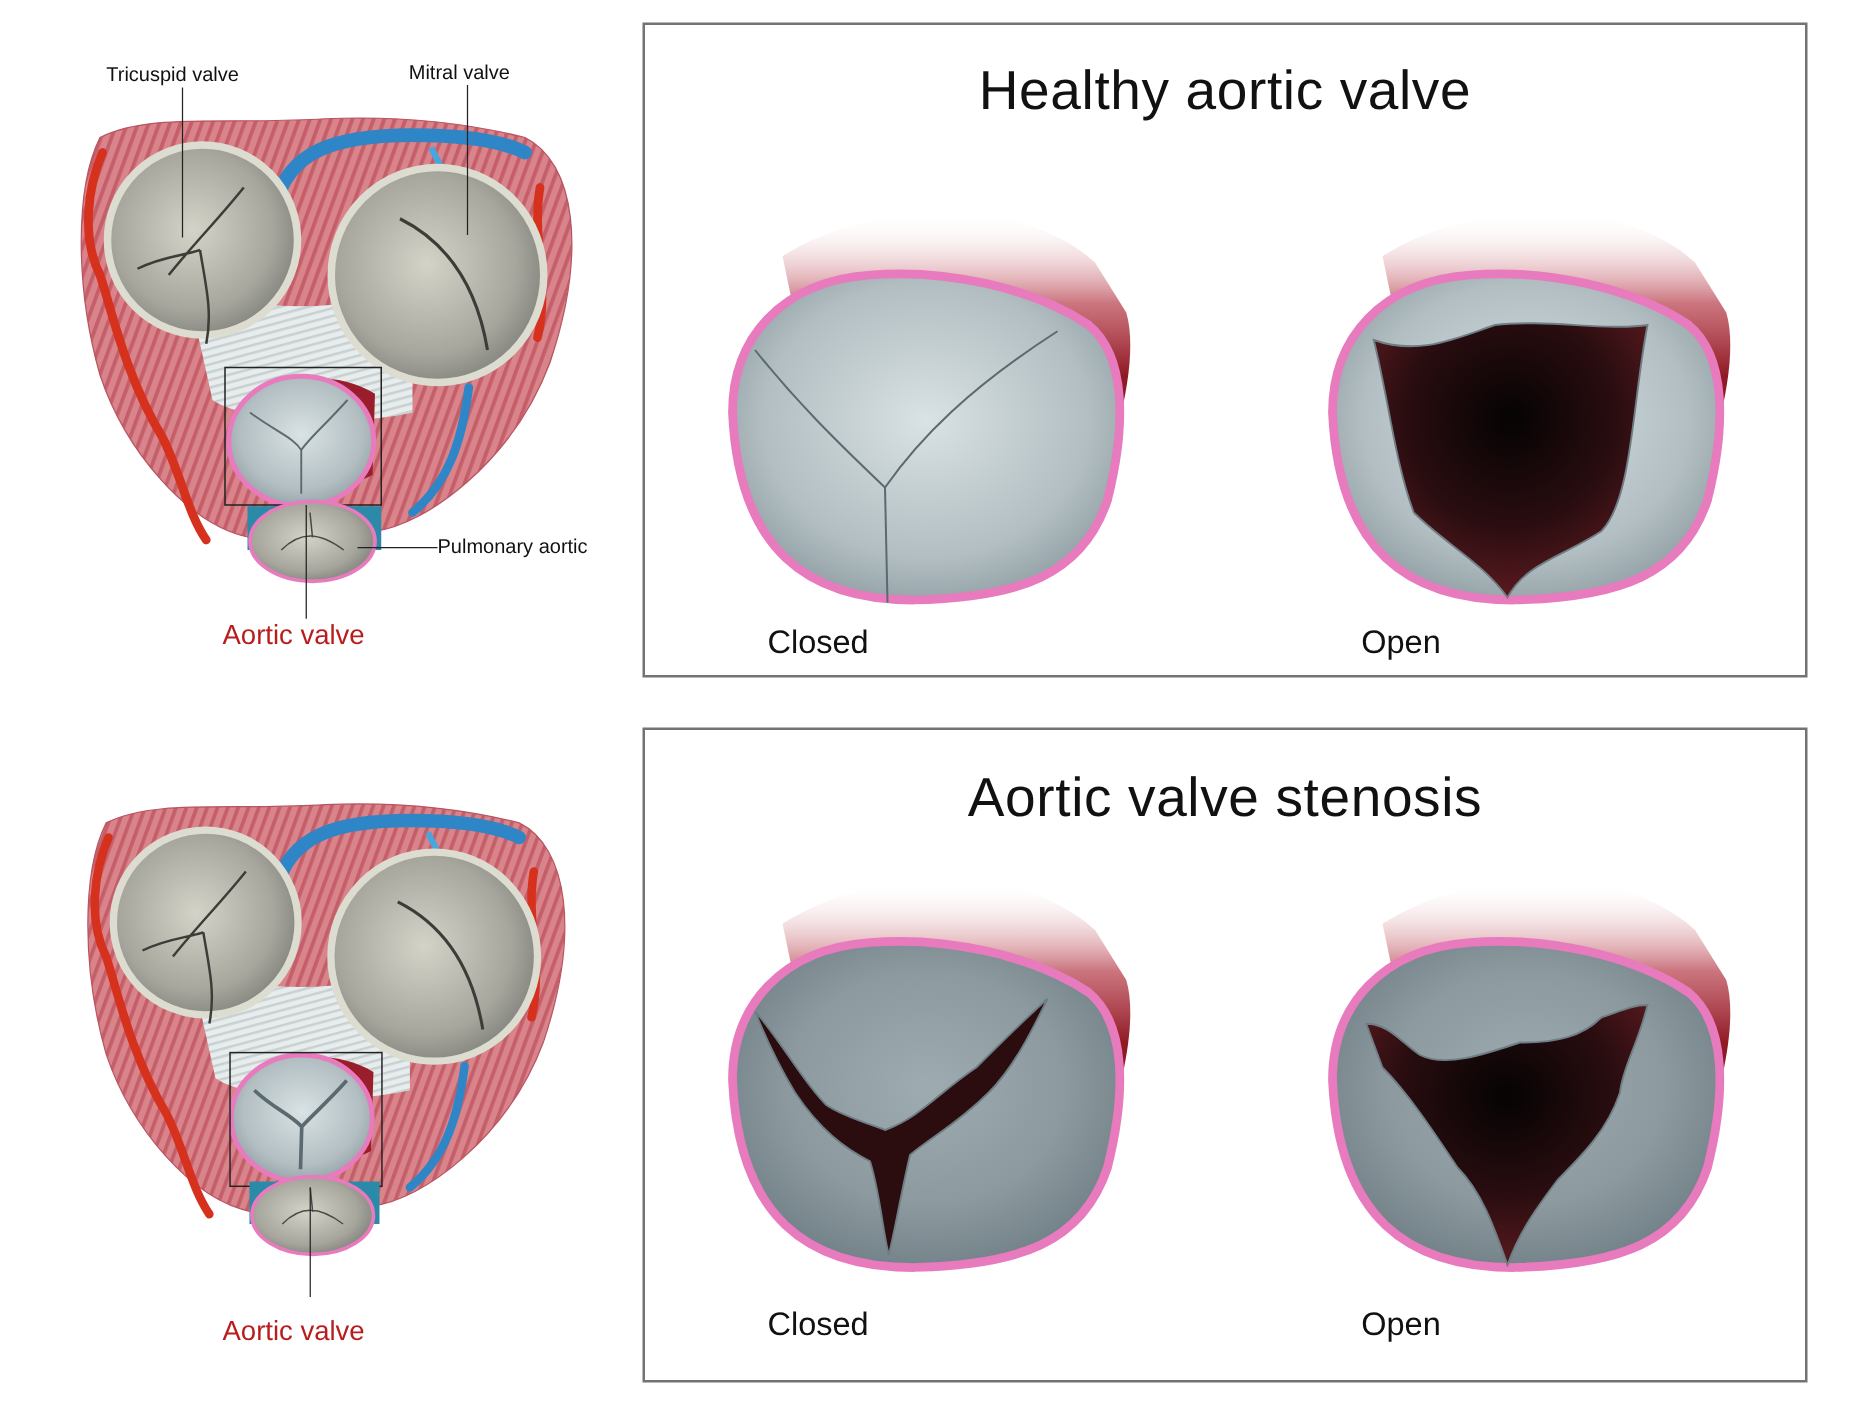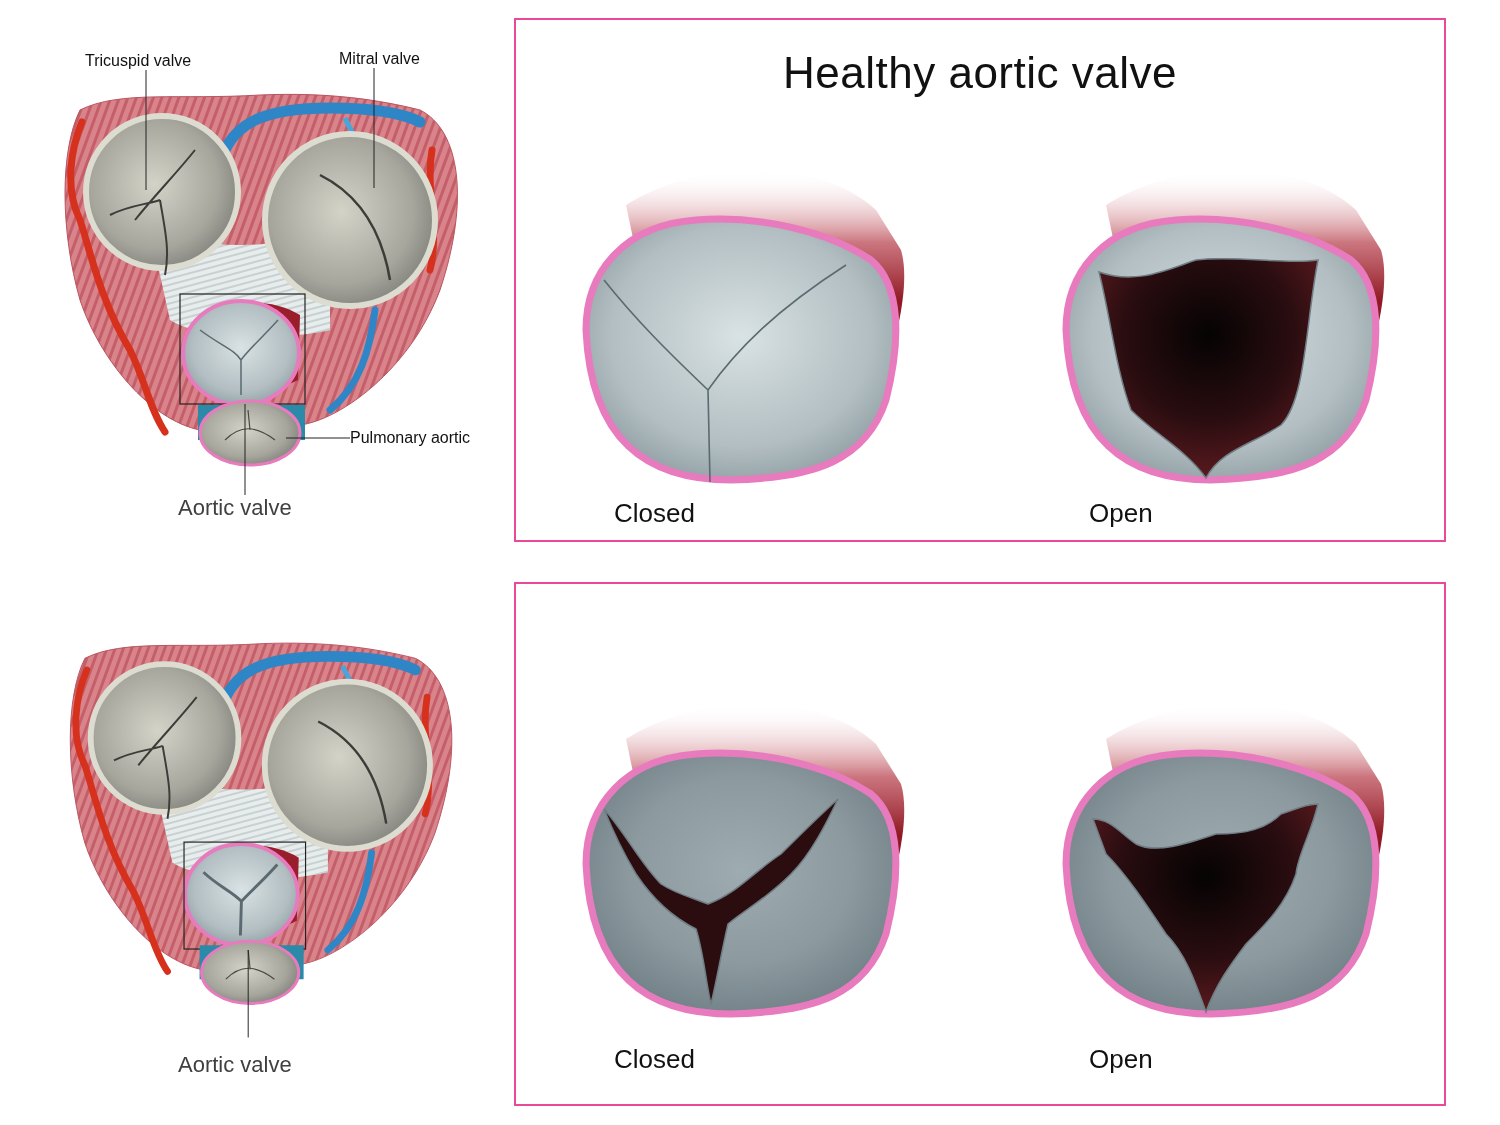--- a/index.html
+++ b/index.html
@@ -1,22 +1,22 @@
 <!DOCTYPE html>
 <html><head>
 <meta charset="utf-8">
 <style>
   html,body{margin:0;padding:0;background:#ffffff;}
   body{width:1500px;height:1125px;position:relative;overflow:hidden;font-family:"Liberation Sans","DejaVu Sans",sans-serif;}
   .abs{position:absolute;padding-left:20px;}
-  .panel{position:absolute;border:2px solid #ec4899;box-sizing:border-box;background:#fff;}
+  .panel{position:absolute;border:2px solid #737373;box-sizing:border-box;background:#fff;}
   .panel-title{position:absolute;left:0;right:0;text-align:center;font-size:44px;color:#111;letter-spacing:0.5px;}
   .state-label{position:absolute;font-size:26px;color:#111;text-align:left;width:200px;}
   .label-small{position:absolute;font-size:16px;color:#111;white-space:nowrap;}
-  .label-red{position:absolute;font-size:22px;color:#404040;white-space:nowrap;text-align:center;}
+  .label-red{position:absolute;font-size:22px;color:#b91c1c;white-space:nowrap;text-align:center;}
   svg{position:absolute;overflow:visible;}
 </style>
 </head>
 <body>
 
 <svg width="0" height="0" style="position:absolute">
   <defs>
     <radialGradient id="leafletGrad" cx="50%" cy="45%" r="60%">
       <stop offset="0%" stop-color="#d9e2e4"></stop>
       <stop offset="70%" stop-color="#b2bec2"></stop>
@@ -90,21 +90,21 @@
       <ellipse cx="250" cy="433" rx="50" ry="32" fill="url(#grayValve)" stroke="#e87bbd" stroke-width="3"></ellipse>
       <path d="M225,440 C240,425 255,425 275,440 M248,410 L250,430" stroke="#4a4a45" stroke-width="1.2" fill="none"></path>
     </g>
 
     <line x1="146" y1="70" x2="146" y2="190" stroke="#222" stroke-width="1"></line>
     <line x1="374" y1="68" x2="374" y2="188" stroke="#222" stroke-width="1"></line>
     <line x1="286" y1="438" x2="350" y2="438" stroke="#222" stroke-width="1"></line>
     <line x1="245" y1="404" x2="245" y2="495" stroke="#222" stroke-width="1"></line>
   </svg>
   <span class="label-small" style="left:85px;top:52px;">Tricuspid valve</span>
-  <span class="label-small" style="left:327px;top:50px;margin-left:12px;">Mitral valve</span>
+  <span class="label-small" style="left:327px;top:50px;">Mitral valve</span>
   <span class="label-small" style="left:350px;top:429px;">Pulmonary aortic</span>
   <span class="label-red" style="left:178px;top:495px;">Aortic valve</span>
 </div>
 
 <div class="abs" style="left:0;top:600px;width:510px;height:525px;">
   <svg width="510" height="525" viewBox="0 0 510 540" style="left:0;top:0;">
     <path d="M80,60 C120,40 180,50 260,45 C330,42 380,50 420,60 C460,80 470,150 440,240 C410,320 340,370 300,375 L200,380 C150,370 100,310 80,250 C60,180 60,100 80,60 Z" fill="url(#muscle)" stroke="#b85462" stroke-width="1"></path>
     <path d="M150,180 C200,200 280,200 330,180 L330,280 C290,290 200,290 170,270 Z" fill="url(#chordae)"></path>
     <path d="M82,72 C70,100 65,140 80,170 C90,200 100,250 130,300 C145,330 150,360 165,382" stroke="#d6311d" stroke-width="7" fill="none" stroke-linecap="round"></path>
     <path d="M432,100 C425,140 440,180 430,220" stroke="#d6311d" stroke-width="7" fill="none" stroke-linecap="round"></path>
@@ -147,20 +147,21 @@
 
   <svg width="420" height="340" viewBox="0 0 420 340" style="left:520px;top:140px;">
     <path d="M70,45 C140,0 260,-5 320,50 L345,90 C360,140 320,260 280,300 L90,140 Z" fill="url(#vesselGrad)"></path>
     <path d="M30,170 C30,110 70,65 140,60 C200,55 270,70 315,100 C345,125 345,180 330,240 C310,300 260,318 175,320 C90,320 35,280 30,170 Z" fill="url(#leafletGrad)" stroke="#e87bbd" stroke-width="7"></path>
     <path d="M63,112 C100,125 130,110 160,100 C200,95 250,105 282,100 C270,160 270,240 245,265 C215,285 185,290 170,318 C150,290 120,275 95,250 C80,210 75,160 63,112 Z" fill="url(#lumenGrad)" stroke="#6f7e84" stroke-width="1.5"></path>
   </svg>
   <div class="state-label" style="left:573px;top:478px;">Open</div>
 </div>
 
 <div class="panel" style="left:514px;top:582px;width:932px;height:524px;">
+  <div class="panel-title" style="top:30px;">Aortic valve stenosis</div>
 
   <svg width="420" height="340" viewBox="0 0 420 340" style="left:40px;top:110px;">
     <path d="M70,45 C140,0 260,-5 320,50 L345,90 C360,140 320,260 280,300 L90,140 Z" fill="url(#vesselGrad)"></path>
     <path d="M30,170 C30,110 70,65 140,60 C200,55 270,70 315,100 C345,125 345,180 330,240 C310,300 260,318 175,320 C90,320 35,280 30,170 Z" fill="url(#stenoGrad)" stroke="#e87bbd" stroke-width="7"></path>
     <path d="M48,115 C70,140 85,170 105,190 C120,200 140,205 152,210 C180,200 195,180 225,160 C245,140 260,125 282,105 C270,130 255,160 235,180 C210,205 190,215 172,230 C165,260 160,290 155,310 C150,290 148,260 140,235 C120,225 100,210 80,180 C68,160 58,140 48,115 Z" fill="#2b0d10" stroke="#6f7e84" stroke-width="1.5"></path>
   </svg>
   <div class="state-label" style="left:98px;top:460px;">Closed</div>
 
   <svg width="420" height="340" viewBox="0 0 420 340" style="left:520px;top:110px;">
     <path d="M70,45 C140,0 260,-5 320,50 L345,90 C360,140 320,260 280,300 L90,140 Z" fill="url(#vesselGrad)"></path>

